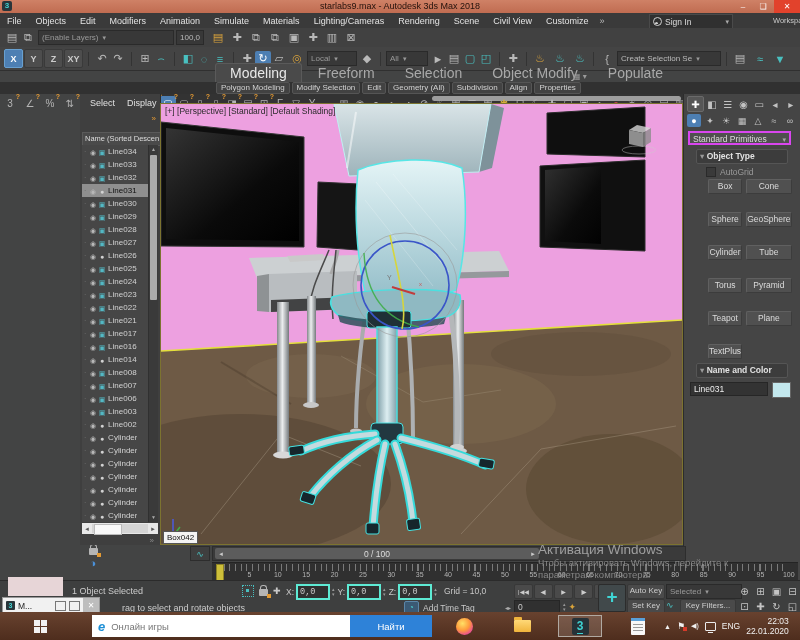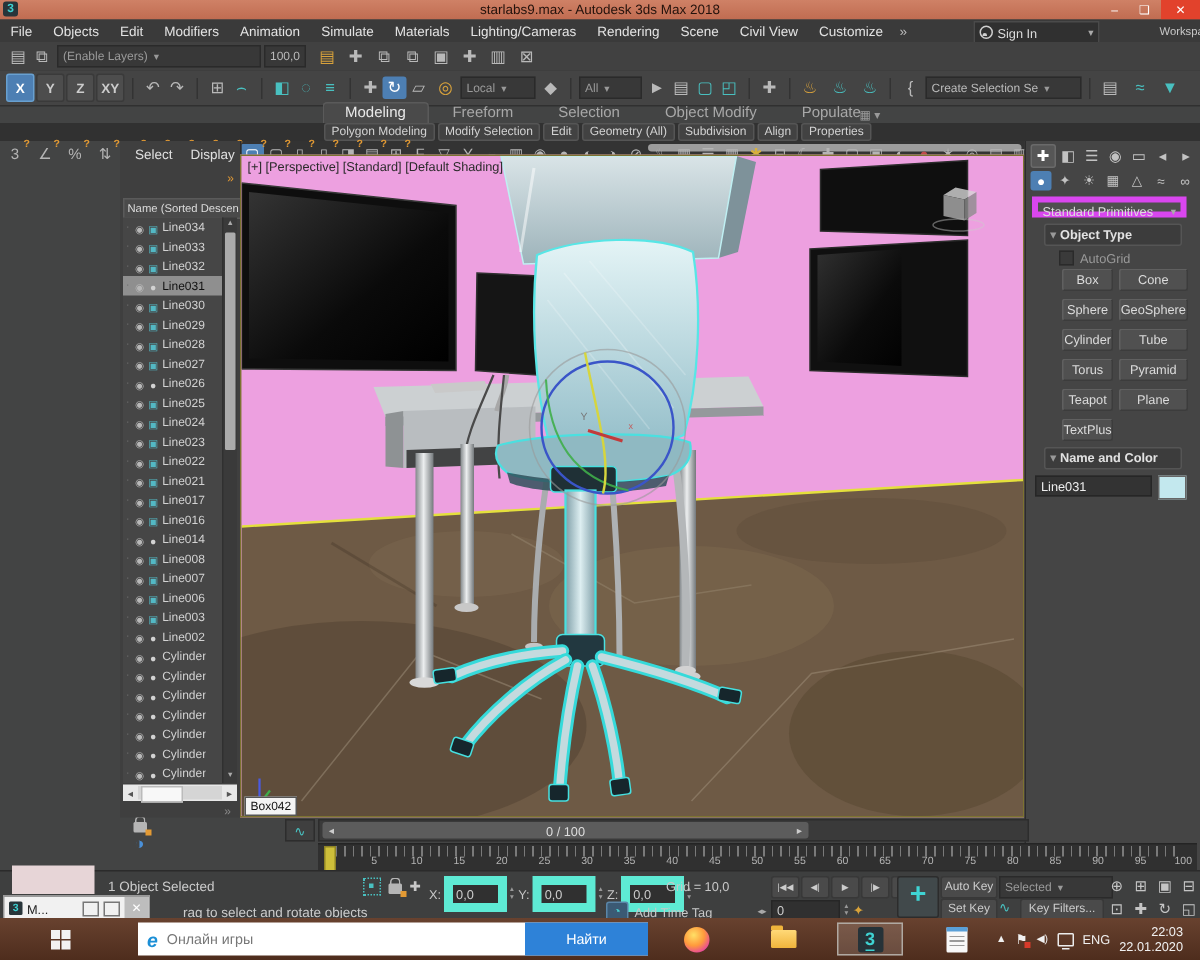--- a/index.html
+++ b/index.html
@@ -43,21 +43,21 @@
   .spinbox{background:#383838;border:1px solid #2a2a2a;color:#bbb;height:13px;line-height:13px;padding:0 3px;font-size:8px;}
   .axisbtn{width:17px;height:17px;background:#4d4d4d;border:1px solid #3a3a3a;border-radius:2px;color:#ccc;
       font-size:9px;font-weight:bold;display:inline-flex;align-items:center;justify-content:center;flex:0 0 auto;}
   .axisbtn.active{background:#4d7fb3;color:#fff;border-color:#68a0d0;}
   #refcoord-dd{width:42px;}
   #filter-dd{width:34px;}
   #namedsel-dd{width:96px;color:#bbb;}
 
   
   #ribbon-tabs{left:215px;top:70px;height:12px;display:flex;align-items:flex-end;gap:2px;}
-  .rtab{padding:1px 14px;color:#a8a8a8;font-size:10px;}
+  .rtab{padding:1px 14px;color:#a8a8a8;font-size:14px;}
   .rtab.active{background:#4a4a4a;border:1px solid #5a5a5a;border-bottom:none;border-radius:3px 3px 0 0;color:#e8e8e8;}
   #ribbon-extra{left:573px;top:72px;color:#9a9a9a;font-size:8px;}
   #ribbon-bar{left:0;top:82px;width:800px;height:12px;background:#313131;}
   #ribbon-btns{left:216px;top:82px;height:12px;display:flex;gap:2px;align-items:center;}
   .rbtn{background:#424242;border:1px solid #555;border-radius:2px;color:#d2d2d2;font-size:8px;padding:0 4px;height:10px;line-height:10px;white-space:nowrap;}
   #gapstrip{left:160px;top:94px;width:523px;height:9px;background:#333;}
   #graybar{left:432px;top:96px;width:249px;height:5px;background:#9d9d9d;border-radius:3px;}
 
   
   #left-strip{left:0;top:94px;width:80px;height:468px;display:grid;grid-template-columns:20px 20px 20px 20px;grid-auto-rows:18px;justify-items:center;align-items:center;grid-auto-flow:column;}
@@ -104,29 +104,29 @@
   #vp-tooltip{position:absolute;left:2px;top:427px;background:#f4f4f4;border:1px solid #555;color:#111;font-size:8px;padding:0 3px;line-height:11px;z-index:6;}
 
   
   #cmdpanel{left:683px;top:94px;width:117px;height:486px;background:#454545;border-left:1px solid #2c2c2c;box-sizing:border-box;}
   #cp-tabs{display:flex;align-items:center;gap:1px;padding:2px 2px 1px 3px;}
   .cptab{width:15px;height:14px;display:flex;align-items:center;justify-content:center;color:#c2c2c2;font-size:10px;}
   .cptab.active{background:#565656;border:1px solid #6a6a6a;border-radius:2px;color:#fff;}
   #cp-cats{display:flex;align-items:center;gap:2px;padding:1px 2px 2px 3px;}
   .cpcat{width:14px;height:13px;display:flex;align-items:center;justify-content:center;color:#c2c2c2;font-size:9px;}
   .cpcat.active{background:#4d7fb3;border-radius:2px;color:#fff;}
-  #cp-dd{margin:2px 4px;width:103px;height:14px;background:#4f4f4f;border:4px solid #d946ef;color:#ddd;font-size:8.5px;
+  #cp-dd{margin:2px 4px;width:103px;height:14px;background:#4f4f4f;border:2px solid #d946ef;color:#ddd;font-size:8.5px;
      line-height:13px;padding:0 3px;position:relative;box-sizing:border-box;}
   #cp-dd::after{content:"▾";position:absolute;right:3px;color:#aaa;font-size:7px;}
   .rollout{margin:4px 12px 2px;height:13px;background:#3c3c3c;border:1px solid #555;border-radius:2px;color:#e2e2e2;
      font-weight:bold;font-size:8.5px;line-height:12px;padding-left:3px;}
   .rollout::before{content:"▾ ";color:#999;font-weight:normal;}
   #autogrid-row{margin:3px 0 2px 22px;display:flex;align-items:center;gap:4px;color:#9a9a9a;font-size:8.5px;}
   #autogrid-cb{width:8px;height:8px;background:#3a3a3a;border:1px solid #2a2a2a;}
-  #objtype-grid{margin:2px 24px;display:grid;grid-template-columns:1fr 1fr;gap:5px 4px;}
+  #objtype-grid{margin:2px 24px;display:grid;grid-template-columns:1fr 1fr;gap:18px 4px;}
   .otbtn{height:13px;background:#505050;border:1px solid;border-color:#606060 #3c3c3c #3c3c3c #606060;border-radius:2px;
      color:#dcdcdc;font-size:8.5px;text-align:center;line-height:12px;}
   #namecolor-row{margin:4px 6px;display:flex;gap:4px;}
   #name-input{width:78px;height:14px;background:#333;border:1px solid #262626;color:#eee;font-size:8.5px;padding:0 3px;
      font-family:"Liberation Sans","DejaVu Sans",sans-serif;box-sizing:border-box;}
   #color-swatch{width:17px;height:14px;border:1px solid #666;}
 
   
   #timeslider{left:212px;top:546px;width:474px;height:15px;background:#3a3a3a;border:1px solid #2d2d2d;box-sizing:border-box;}
   #ts-handle{position:absolute;left:2px;top:1px;width:324px;height:11px;background:#5c5c5c;border-radius:2px;display:flex;align-items:center;}
@@ -144,21 +144,21 @@
   
   #statusbar{left:0;top:580px;width:800px;height:32px;background:#3e3f3f;border-top:1px solid #2b2b2b;}
   #sel-count{position:absolute;left:72px;top:5px;color:#ccc;font-size:9px;}
   #prompt-line{position:absolute;left:102px;top:22px;color:#ccc;font-size:9px;margin-left:20px;}
   #status-icons{position:absolute;left:242px;top:4px;display:flex;gap:5px;align-items:center;}
   .dotted-region{width:10px;height:10px;border:1px dotted #49c0c0;position:relative;}
   .dotted-region::after{content:"";position:absolute;left:3px;top:3px;width:3px;height:3px;background:#49c0c0;}
   #coords{position:absolute;left:286px;top:3px;display:flex;gap:3px;align-items:center;}
   .coord{display:flex;align-items:center;gap:2px;}
   .coord .cl{color:#c8c8c8;font-size:8.5px;}
-  .coord .cv{width:26px;height:12px;background:#303030;border:6px solid #5eead4;color:#ccc;font-size:8.5px;line-height:12px;padding:0 2px;}
+  .coord .cv{width:26px;height:12px;background:#303030;border:2px solid #5eead4;color:#ccc;font-size:8.5px;line-height:12px;padding:0 2px;font-family:Liberation Mono, monospace;}
   .coord .sp{color:#999;font-size:5px;line-height:5px;}
   #grid-label{position:absolute;left:444px;top:5px;color:#c8c8c8;font-size:8.5px;}
   #addtimetag{position:absolute;left:404px;top:20px;display:flex;align-items:center;gap:4px;}
   #addtimetag .ic{width:13px;height:12px;background:#3b5a74;border:1px solid #5a86a8;border-radius:2px;color:#49d0d0;font-size:8px;text-align:center;line-height:11px;}
   #addtimetag .tx{color:#c8c8c8;font-size:8.5px;}
   #transport{position:absolute;left:514px;top:3px;display:flex;gap:1px;}
   .trbtn{min-width:15px;height:13px;background:#4a4a4a;border:1px solid #383838;border-radius:2px;color:#ccc;
      font-size:6px;display:flex;align-items:center;justify-content:center;padding:0 1px;}
   #frame-ctrl{position:absolute;left:505px;top:19px;display:flex;align-items:center;gap:3px;}
   #frame-ctrl .aa{color:#aaa;font-size:6px;}
@@ -856,20 +856,25 @@
         <span class="navico">⊞</span>
         <span class="navico">▣</span>
         <span class="navico">⊟</span>
         <span class="navico">⊡</span>
         <span class="navico">✚</span>
         <span class="navico">↻</span>
         <span class="navico">◱</span>
       </div>
   </div>
 
+  <div id="watermark" class="abs">
+    <div class="l1">Активация Windows</div>
+    <div class="l2">Чтобы активировать Windows, перейдите к</div>
+    <div class="l3">параметрам компьютера.</div>
+  </div>
 
   <div id="pinkrect" class="abs"></div>
   <div id="minwin" class="abs">
     <span class="ico">3</span>
     <span class="tt">M...</span>
     <span class="wb"></span>
     <span class="wb"></span>
     <span class="cl">✕</span>
   </div>
 

